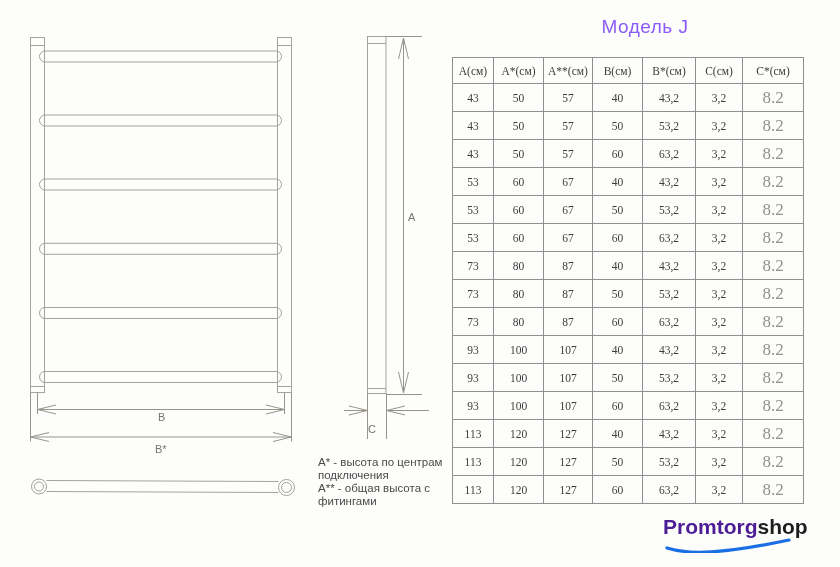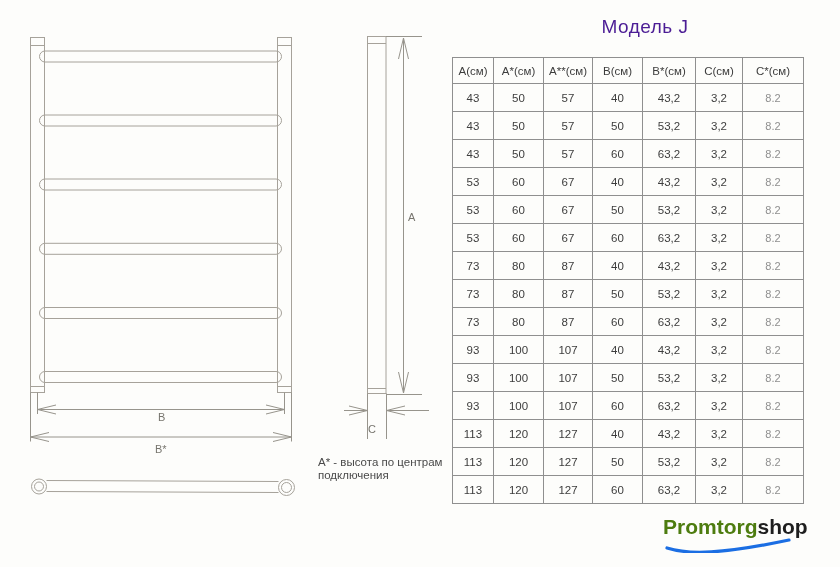--- a/index.html
+++ b/index.html
@@ -6,33 +6,33 @@
   .page{
     position:relative;width:840px;height:567px;background:#fdfdfb;
     font-family:"Liberation Sans", sans-serif;overflow:hidden;
   }
   svg{position:absolute;left:0;top:0;}
   .draw-stroke{stroke:#a6a29a;stroke-width:1;fill:none;}
   .dim-stroke{stroke:#97948c;stroke-width:1;fill:none;}
   .dim-label{font-size:11px;fill:#77756e;font-family:"Liberation Sans",sans-serif;}
   .page-title{
     position:absolute;left:555px;top:16px;width:180px;text-align:center;
-    font-size:19px;color:#4c1d95;letter-spacing:.5px;
+    font-size:19px;color:#8b5cf6;letter-spacing:.5px;
   }
   table.dims{
     position:absolute;left:452px;top:57px;border-collapse:collapse;table-layout:fixed;
-    width:351px;background:transparent;
+    width:351px;background:transparent;font-family:Liberation Serif, serif;
   }
   table.dims th, table.dims td{
     border:1px solid #8f8f8f;text-align:center;vertical-align:middle;
     font-size:11.5px;font-weight:400;color:#3d3d3d;padding:0;
   }
   table.dims th{height:25px;}
   table.dims td{height:27px;}
-  table.dims td:last-child{color:#8f8f8f;font-size:11px;}
+  table.dims td:last-child{color:#8f8f8f;font-size:17px;}
   .legend{
     position:absolute;left:318px;top:456px;width:130px;
     font-size:11.5px;line-height:13px;color:#4a4a4a;
   }
   .legend div{margin:0;}
   .logo{position:absolute;left:663px;top:515px;width:150px;height:40px;}
   .logo-text{font-size:21px;font-weight:700;white-space:nowrap;}
   .logo-part1{color:#1b6ee3;}
   .logo-part2{color:#1e1e1e;text-align:center;}
   .logo svg{left:1px;top:22px;}
@@ -273,22 +273,23 @@
           <td>60</td>
           <td>63,2</td>
           <td>3,2</td>
           <td>8.2</td>
         </tr>
       </tbody>
   </table>
 
   <div class="legend">
     <div>А* - высота по центрам подключения</div>
+    <div>А** - общая высота с фитингами</div>
   </div>
 
   <div class="logo">
-    <span class="logo-text"><span class="logo-part1" style="color: #4d7c0f; text-align: center;">Promtorg</span><span class="logo-part2" style="color: rgb(30, 30, 30);">shop</span></span>
+    <span class="logo-text"><span class="logo-part1" style="color: #4c1d95; text-align: center;">Promtorg</span><span class="logo-part2" style="color: rgb(30, 30, 30);">shop</span></span>
     <svg width="130" height="16" viewBox="0 0 130 16">
       <path d="M3,11 C 25,18 58,17 125,3" fill="none" stroke="#1b6ee3" stroke-width="3.2" stroke-linecap="round"></path>
     </svg>
   </div>
 
 </div>
 
 </body></html>

